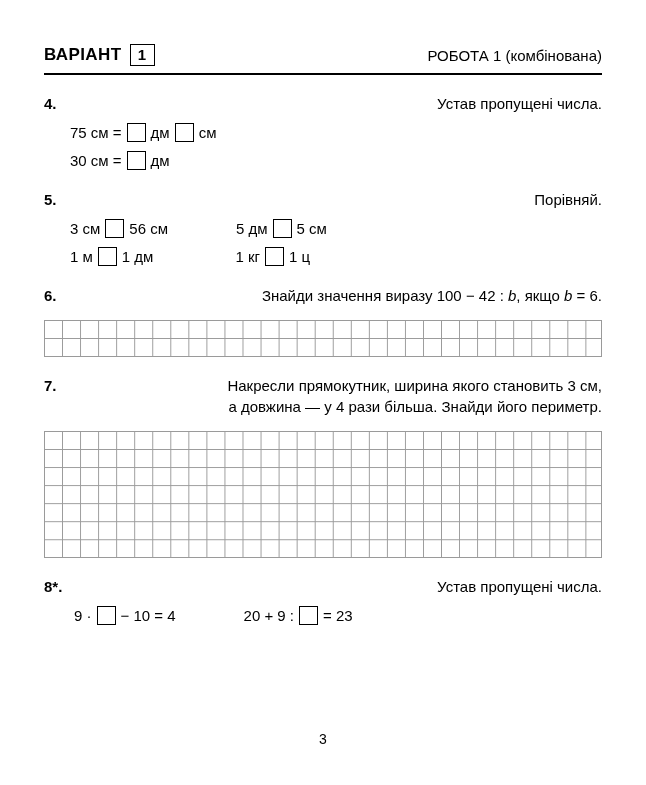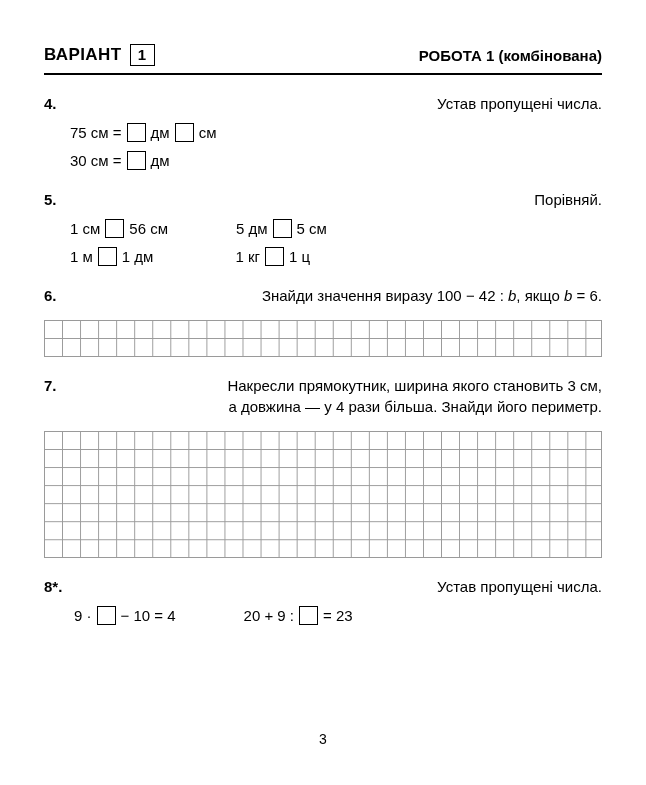--- a/index.html
+++ b/index.html
@@ -45,21 +45,21 @@
     border: 1.5px solid #000;
     min-width: 17px;
     height: 20px;
     line-height: 20px;
     text-align: center;
     font-size: 15px;
     font-weight: bold;
     padding: 0 3px;
   }
   .header-right {
-    font-weight: bold;
+    font-weight: normal;
     font-size: 15px;
   }
 
   
   .task {
     display: flex;
     align-items: flex-start;
     margin-top: 18px;
   }
   .task-num {
@@ -173,21 +173,21 @@
       </div>
     </div>
   </div>
 
   <div class="task">
     <div class="task-num">5.</div>
     <div class="task-body">
       <div class="task-title">Порівняй.</div>
 
       <div class="exp-line">
-        <span class="seg">1 см</span>
+        <span class="seg">3 см</span>
         <span class="answerbox"></span>
         <span class="seg">56 см</span>
         <span class="spacer-lg"></span>
         <span class="seg">5 дм</span>
         <span class="answerbox"></span>
         <span class="seg">5 см</span>
       </div>
 
       <div class="exp-line second">
         <span class="seg">1 м</span>

